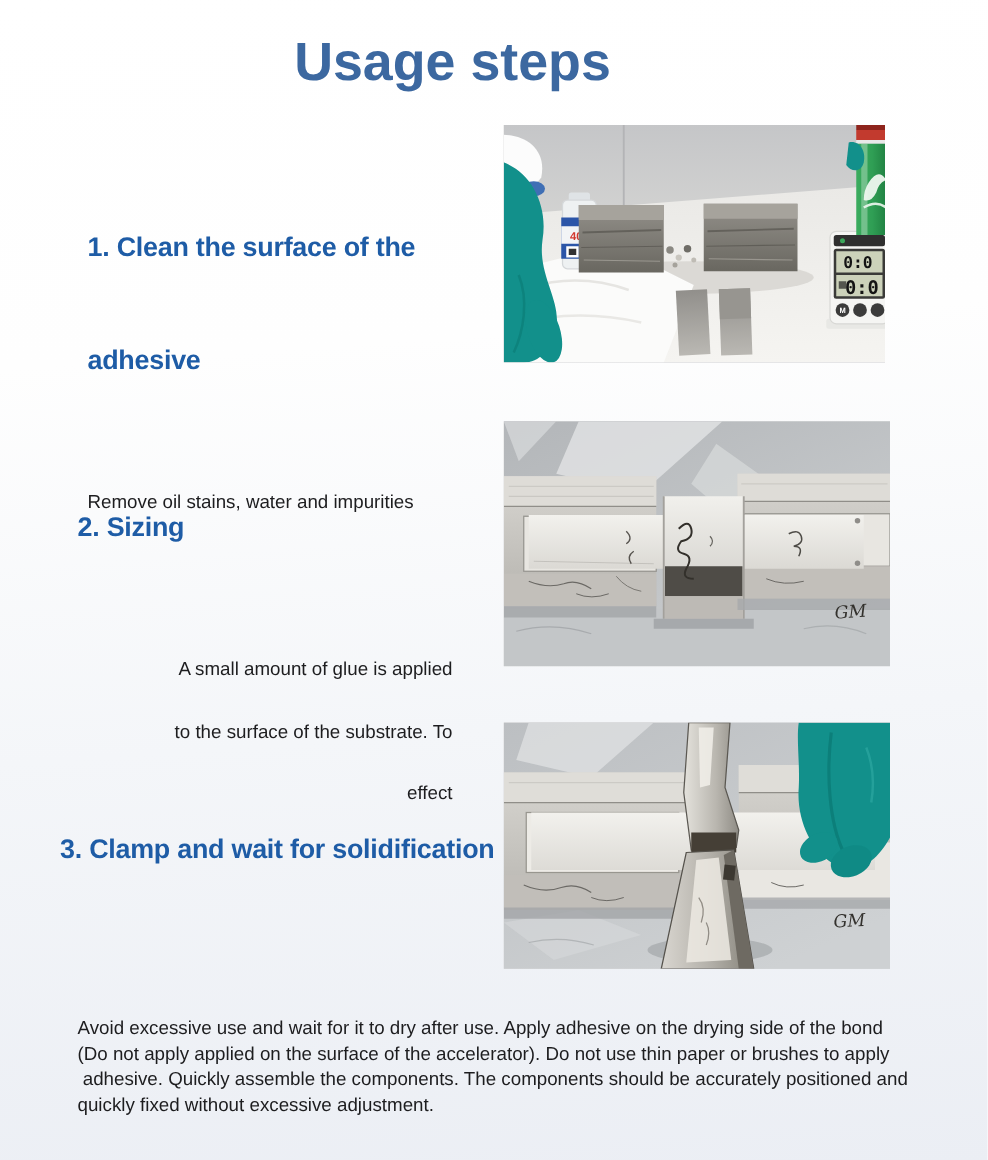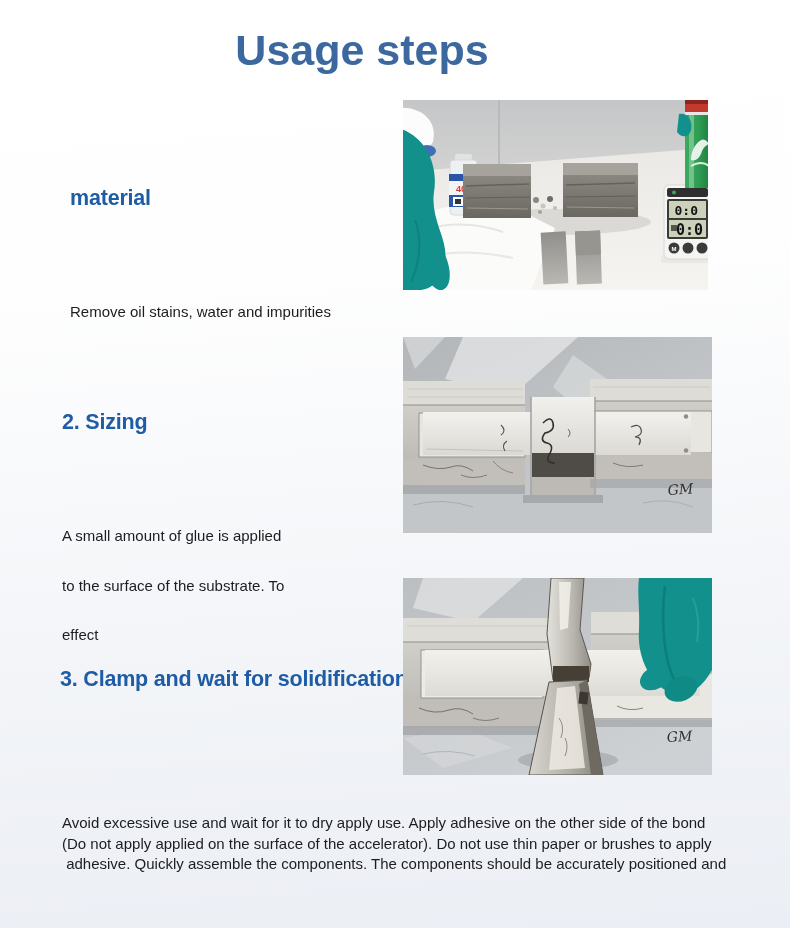--- a/index.html
+++ b/index.html
@@ -22,22 +22,22 @@
   }
   .step{position:absolute;}
   .step-heading{font-size:21.5px;line-height:30px;font-weight:600;color:var(--heading-blue);letter-spacing:-0.2px;white-space:pre;}
   .step-body{color:var(--body-text);font-size:15px;line-height:20.5px;font-weight:500;}
   .step-body .para{margin-top:10px;}
   .step-body .line{white-space:pre;margin-top:29px;}
   .step1{left:70px;top:123px;width:330px;}
   .step1 .para1{margin-top:11px;}
   .step1 .para2{margin-top:9px;}
   .step2{left:62px;top:347px;width:300px;}
-  .step2 .para1{margin-top:14px;}
-  .step3{left:60px;top:604px;width:360px;}
+  .step2 .para1{margin-top:14px;text-align:right;}
+  .step3{left:48px;top:604px;width:360px;}
   .step3 .para1{margin-top:16px;}
   .step3 .para2{margin-top:9px;}
   .photo{position:absolute;overflow:hidden;background:#c9cacc;}
   .photo svg{display:block;width:100%;height:100%;}
   .photo1{left:403px;top:100px;width:305px;height:190px;}
   .photo2{left:403px;top:337px;width:309px;height:196px;}
   .photo3{left:403px;top:578px;width:309px;height:197px;}
   .footer-note{
     position:absolute;left:62px;top:813px;width:700px;
     color:var(--body-text);font-size:15px;line-height:20.5px;font-weight:500;
@@ -46,21 +46,22 @@
 </style>
 </head>
 <body>
 
 <div class="page">
 
   <div class="page-title">Usage steps</div>
 
   <div class="step step1">
     <div class="step-heading">
-      <div>material</div>
+      <div>1. Clean the surface of the</div>
+      <div>adhesive</div>
     </div>
     <div class="step-body">
       <div class="para para1">
           <div class="line">Remove oil stains, water and impurities</div>
         </div>
     </div>
   </div>
 
   <div class="photo photo1">
     <svg viewBox="0 0 305 190" preserveAspectRatio="none">
@@ -325,18 +326,19 @@
         <path d="M262,8 C258,40 260,80 272,104" stroke="#0b7b76" stroke-width="2.5" fill="none" opacity="0.8"></path>
         <ellipse cx="252" cy="100" rx="16" ry="11" transform="rotate(-28 252 100)" fill="var(--glove-teal)"></ellipse>
         <ellipse cx="278" cy="111" rx="17" ry="12" transform="rotate(-22 278 111)" fill="#0f8a85"></ellipse>
         <path d="M290,20 q8,20 4,44" stroke="#35b0a9" stroke-width="2" fill="none" opacity="0.5"></path>
       </g>
       <text x="264" y="164" font-size="14" font-style="italic" fill="#33312d" font-family="DejaVu Serif, serif" transform="rotate(-3 264 164)">GM</text>
     </svg>
   </div>
 
   <div class="footer-note">
-    <div class="line">Avoid excessive use and wait for it to dry apply use. Apply adhesive on the other side of the bond</div>
+    <div class="line">Avoid excessive use and wait for it to dry after use. Apply adhesive on the drying side of the bond</div>
     <div class="line">(Do not apply applied on the surface of the accelerator). Do not use thin paper or brushes to apply</div>
     <div class="line"> adhesive. Quickly assemble the components. The components should be accurately positioned and</div>
+    <div class="line">quickly fixed without excessive adjustment.</div>
   </div>
 
 </div>
 
 </body></html>

